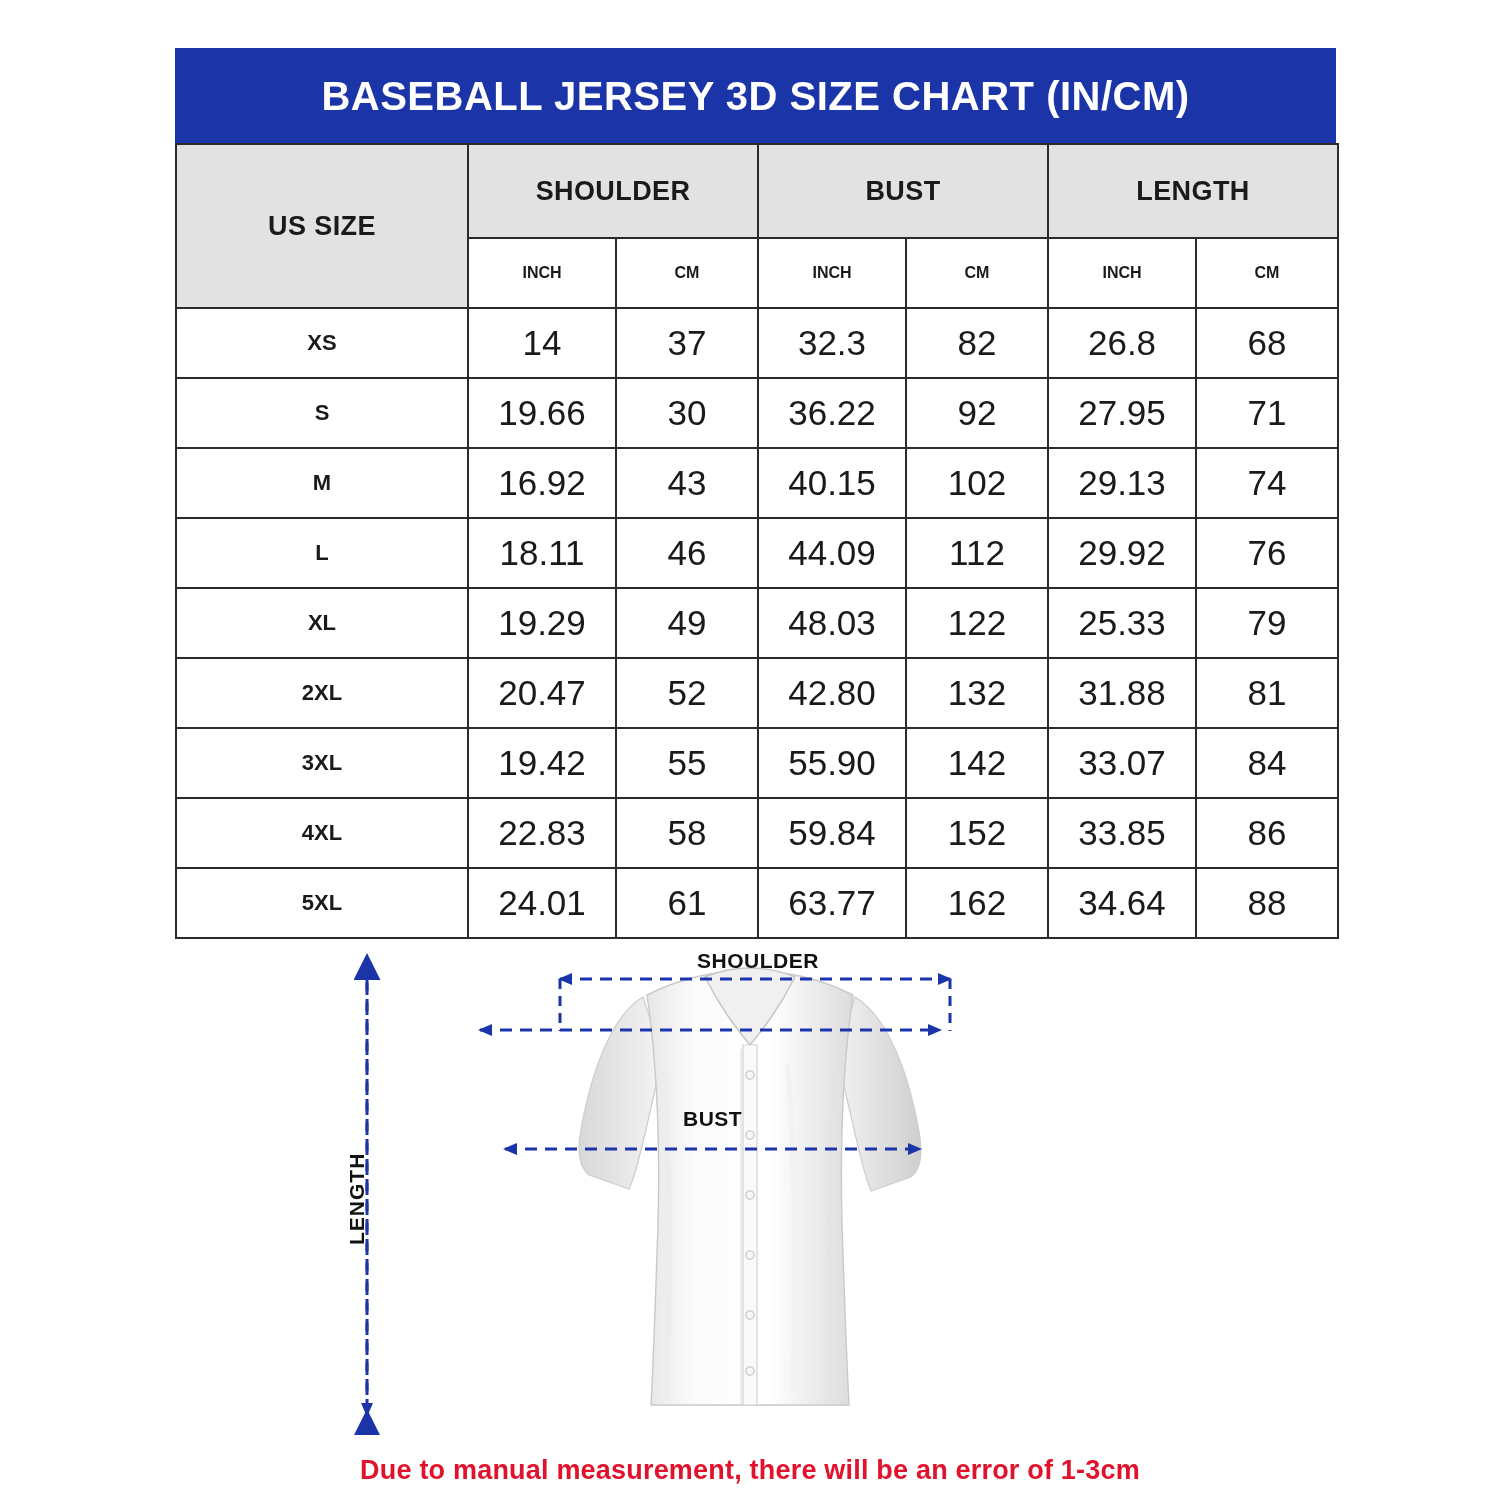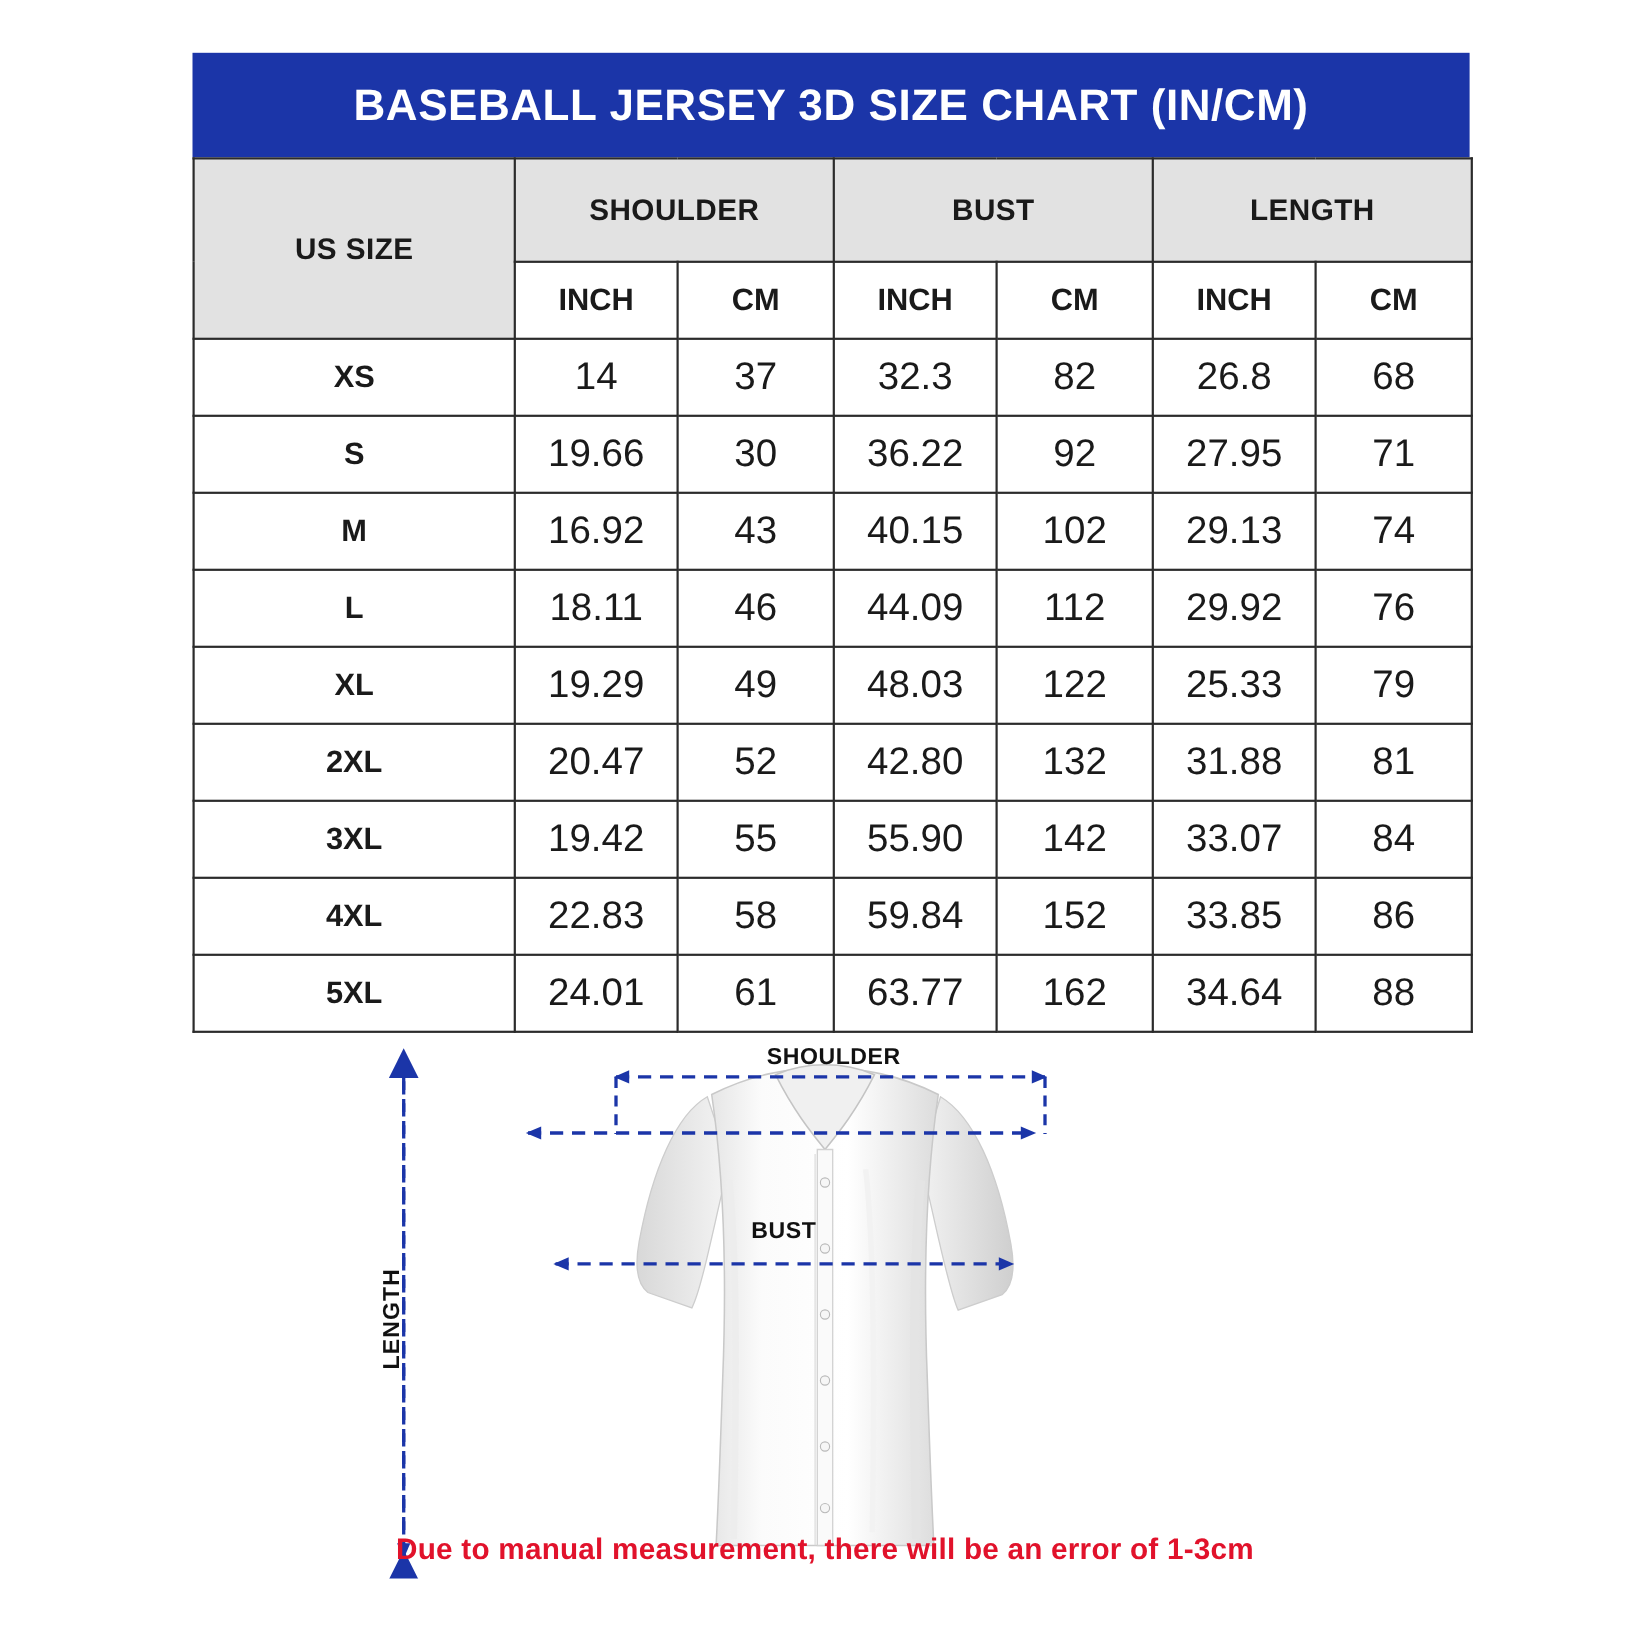--- a/index.html
+++ b/index.html
@@ -58,26 +58,26 @@
   }
   thead .group-head th {
     background: #e2e2e2;
     font-weight: bold;
     font-size: 27px;
     height: 92px;
     letter-spacing: 0.4px;
   }
   thead .unit-head th {
     font-weight: bold;
-    font-size: 28px;
+    font-size: 16px;
     height: 68px;
   }
   tbody td.size-cell {
     font-weight: bold;
-    font-size: 28px;
+    font-size: 22px;
   }
   tbody td.val {
     font-weight: normal;
     font-size: 35px;
   }
 
   
   col.c-size { width: 292px; }
   col.c-pair-a { width: 148px; }
   col.c-pair-b { width: 142px; }
@@ -116,21 +116,21 @@
     color: #111111;
     letter-spacing: 1px;
     white-space: nowrap;
     transform: rotate(-90deg);
     transform-origin: left top;
   }
 
   .footnote {
     position: absolute;
     left: 0;
-    top: 1393px;
+    top: 1455px;
     width: 1500px;
     text-align: center;
     color: #e1122b;
     font-weight: bold;
     font-size: 27px;
     letter-spacing: 0.2px;
   }
 </style>
 </head>
 <body>

